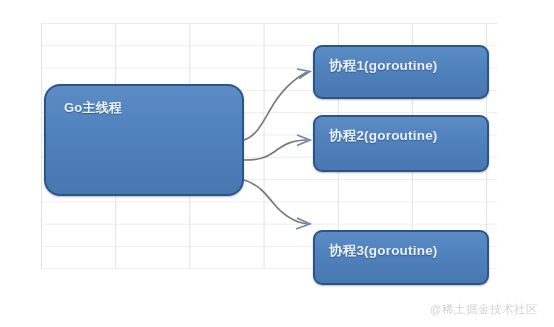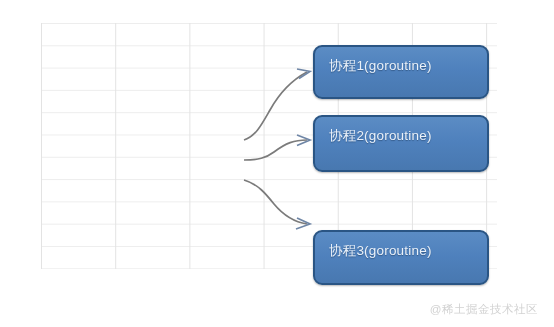--- a/index.html
+++ b/index.html
@@ -72,21 +72,21 @@
 
   
   .goroutine-box {
     left: 313px;
     width: 176px;
     border-radius: 9px;
   }
   .goroutine-box .box-label {
     margin: 10px 0 0 14px;
     font-size: 13.5px;
-    font-weight: 400;
+    font-weight: 700;
   }
   #goroutine-box-1 { top: 45px;  height: 54px; }
   #goroutine-box-2 { top: 115px; height: 57px; }
   #goroutine-box-3 { top: 198px; height: 55px; margin-top: 32px; }
 
   
   #arrows {
     position: absolute;
     left: 0;
     top: 0;
@@ -136,20 +136,23 @@
     </g>
 
     <g>
       <path class="arrow-path" d="M 244 180 C 258 184 266 194 274 204 C 284 216 294 222 307 224"></path>
       <path class="arrow-head" d="M 297 218 L 310 224 L 296 229"></path>
     </g>
   </svg>
 
   <div id="shapes">
 
+    <div class="box" id="main-box">
+      <span class="box-label">Go主线程</span>
+    </div>
 
     <div class="box goroutine-box" id="goroutine-box-1">
       <span class="box-label">协程1(goroutine)</span>
     </div>
 
     <div class="box goroutine-box" id="goroutine-box-2">
       <span class="box-label">协程2(goroutine)</span>
     </div>
 
     <div class="box goroutine-box" id="goroutine-box-3">

